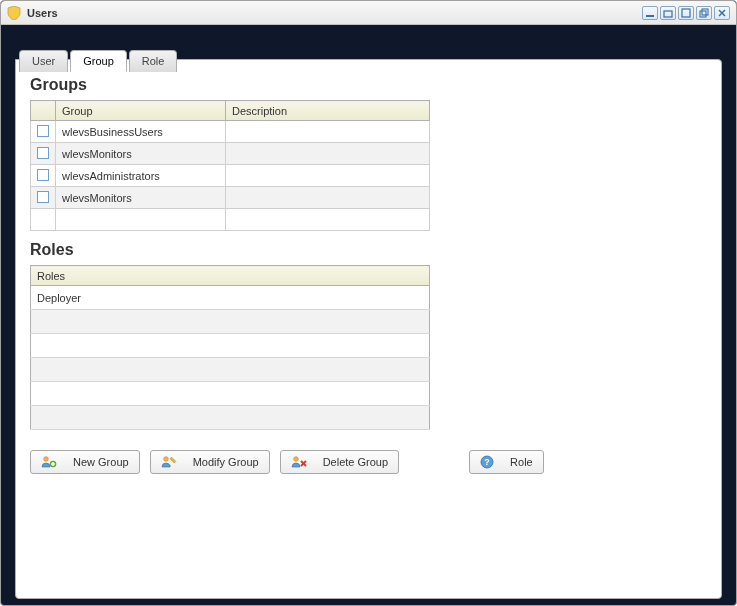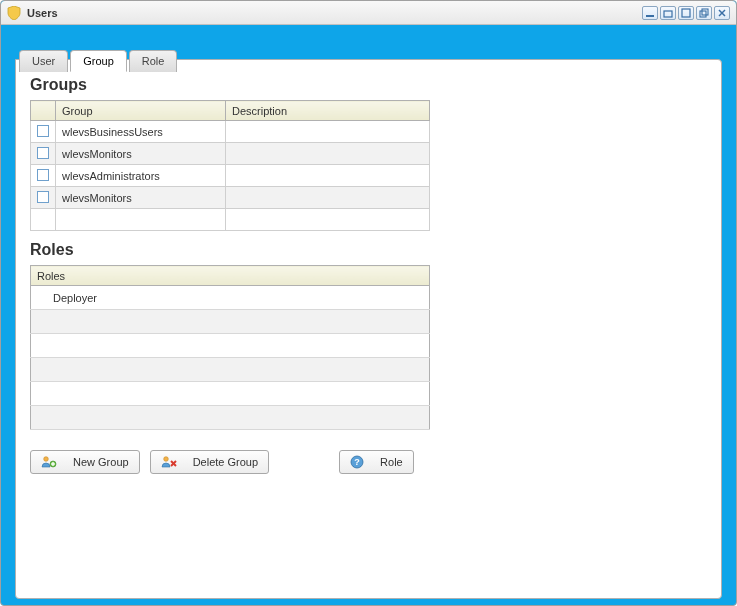--- a/index.html
+++ b/index.html
@@ -8,21 +8,21 @@
     font-family: Arial, Helvetica, sans-serif;
     font-size: 11px;
     color: #333;
     background: #fff;
   }
   .window {
     width: 737px;
     height: 606px;
     border: 1px solid #a0a0a0;
     border-radius: 4px;
-    background: #0ea5e9;
+    background: #0f172a;
     position: relative;
   }
   .titlebar {
     height: 24px;
     background: linear-gradient(#f8f8f8, #e8e8e8);
     border-bottom: 1px solid #c0c0c0;
     border-radius: 4px 4px 0 0;
     display: flex;
     align-items: center;
     padding: 0 6px;
@@ -145,21 +145,21 @@
     font-size: 11px;
     padding: 3px 6px;
     color: #333;
     height: 20px;
   }
   table.roles td {
     border-left: 1px solid #b0b0b0;
     border-right: 1px solid #b0b0b0;
     border-top: 1px solid #d8d8d8;
     border-bottom: 1px solid #d8d8d8;
-    padding: 3px 22px;
+    padding: 3px 6px;
     height: 24px;
     font-size: 11px;
     color: #333;
   }
   table.roles tr.alt td {
     background: #f2f2f2;
   }
 
   .button-bar {
     display:flex;
@@ -310,20 +310,31 @@
               <circle cx="5" cy="4" r="2.3" fill="#f2b24a" stroke="#c98922" stroke-width="0.6"></circle>
               <path d="M1 12 Q1 8 5 8 Q9 8 9 12 Z" fill="#5aa0d8" stroke="#2f6fa3" stroke-width="0.6"></path>
               <circle cx="12" cy="9" r="3" fill="#6cc24a" stroke="#3d8a24" stroke-width="0.6"></circle>
               <line x1="12" y1="7" x2="12" y2="11" stroke="#fff" stroke-width="1.3"></line>
               <line x1="10" y1="9" x2="14" y2="9" stroke="#fff" stroke-width="1.3"></line>
             </svg>
           </span>
           <span>New Group</span>
         </span>
 
+        <span class="btn">
+          <span>
+            <svg width="16" height="14" viewBox="0 0 16 14">
+              <circle cx="5" cy="4" r="2.3" fill="#f2b24a" stroke="#c98922" stroke-width="0.6"></circle>
+              <path d="M1 12 Q1 8 5 8 Q9 8 9 12 Z" fill="#5aa0d8" stroke="#2f6fa3" stroke-width="0.6"></path>
+              <rect x="9" y="4" width="6" height="2.2" transform="rotate(45 12 5)" fill="#e8b84d" stroke="#a97a1f" stroke-width="0.5"></rect>
+              <polygon points="9,10 8,12 10,11" fill="#a97a1f"></polygon>
+            </svg>
+          </span>
+          <span>Modify Group</span>
+        </span>
 
         <span class="btn">
           <span>
             <svg width="16" height="14" viewBox="0 0 16 14">
               <circle cx="5" cy="4" r="2.3" fill="#f2b24a" stroke="#c98922" stroke-width="0.6"></circle>
               <path d="M1 12 Q1 8 5 8 Q9 8 9 12 Z" fill="#5aa0d8" stroke="#2f6fa3" stroke-width="0.6"></path>
               <line x1="10" y1="6" x2="15" y2="11" stroke="#d83a2e" stroke-width="2"></line>
               <line x1="15" y1="6" x2="10" y2="11" stroke="#d83a2e" stroke-width="2"></line>
             </svg>
           </span>

